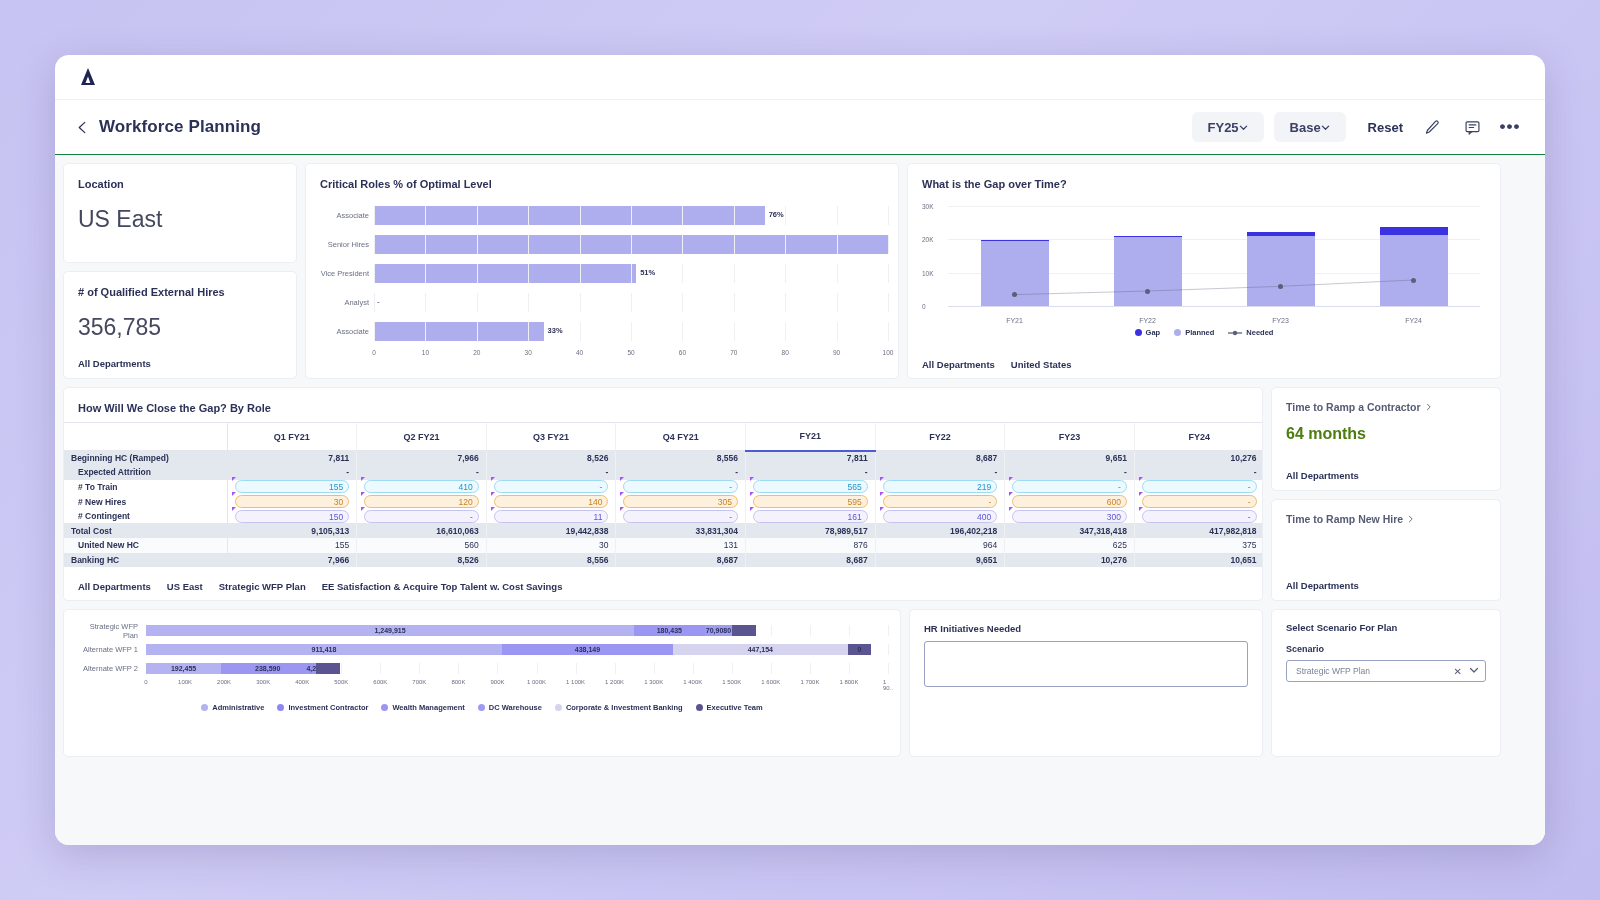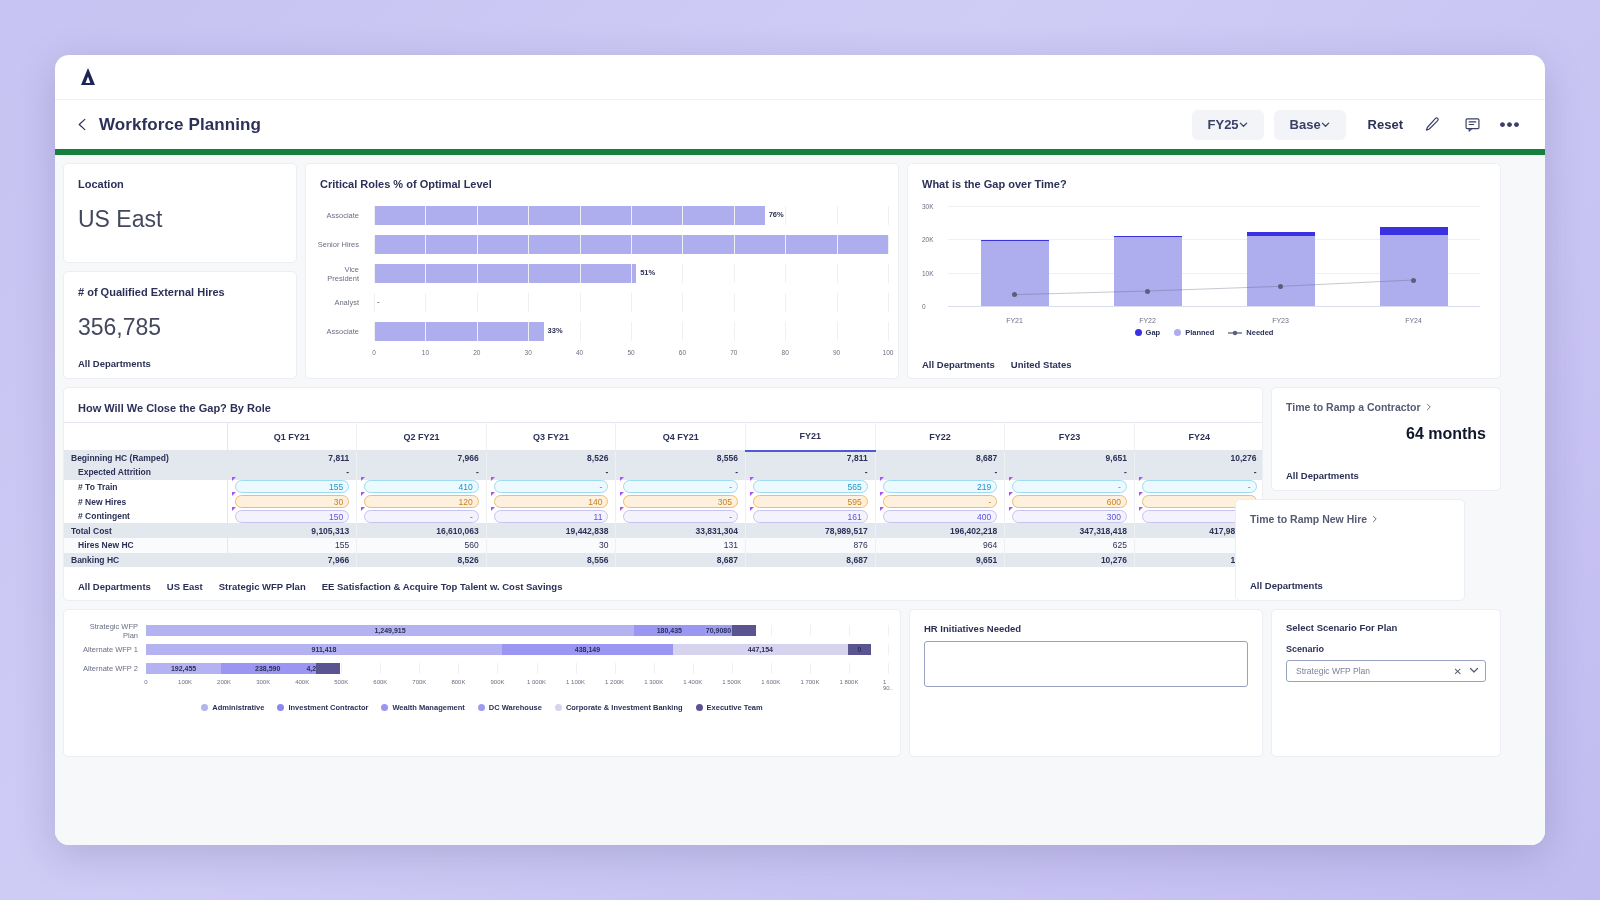--- a/index.html
+++ b/index.html
@@ -31,21 +31,21 @@
     display: flex; align-items: center;
     padding-left: 20px;
   }
   .logo-mark { width: 26px; height: 26px; display:block; }
 
   
   .header {
     height: 55px;
     display: flex; align-items: center;
     padding: 0 24px 0 18px;
-    border-bottom: 6px solid #15803d;
+    border-bottom: 1px solid #15803d;
     background: #fff;
   }
   .back-chevron {
     width: 18px; height: 18px; flex: 0 0 18px;
     color: #2b3157;
     display: flex; align-items: center; justify-content: center;
   }
   .page-title {
     font-size: 17px; font-weight: 600; color: #2b3157;
     margin-left: 8px; letter-spacing: .1px;
@@ -104,32 +104,32 @@
   #card-critical { left: 250px; top: 8px; width: 594px; height: 216px; }
 
   
   #card-gap { left: 852px; top: 8px; width: 594px; height: 216px; }
 
   
   #card-table { left: 8px; top: 232px; width: 1200px; height: 214px; overflow: hidden; }
 
   
   #card-ramp-contractor { left: 1216px; top: 232px; width: 230px; height: 104px; }
-  #card-ramp-newhire   { left: 1180px; top: 344px; width: 230px; height: 102px; }
+  #card-ramp-newhire   { left: 1216px; top: 344px; width: 230px; height: 102px; }
 
   
   #card-scenario-chart { left: 8px; top: 454px; width: 838px; height: 148px; }
   #card-hr             { left: 854px; top: 454px; width: 354px; height: 148px; }
   #card-select         { left: 1216px; top: 454px; width: 230px; height: 148px; }
 
   
   .hbar-chart { position: relative; margin: 14px 10px 0 10px; }
   .hbar-row { display: flex; align-items: center; height: 23px; margin-bottom: 6px; }
   .hbar-label {
-    width: 58px; text-align: right; padding-right: 15px;
+    width: 58px; text-align: right; padding-right: 5px;
     font-size: 7.5px; color: #6a6f84; flex: 0 0 58px;
   }
   .hbar-track { flex: 1 1 auto; position: relative; height: 19px; }
   .hbar-fill { height: 19px; background: #aeadee; }
   .hbar-val {
     position: absolute; top: 4px; font-size: 7.5px; font-weight: 700; color: #2b3157;
   }
   .hbar-dash { font-size: 8px; color: #2b3157; position:absolute; top:4px; left:3px;}
   .hbar-axis {
     display: flex; margin-left: 58px; margin-top: 1px; position: relative;
@@ -186,21 +186,21 @@
   .corner {
     position: absolute; left: -4px; top: -4px; width: 0; height: 0;
     border-left: 4px solid #a855f7; border-bottom: 4px solid transparent;
   }
 
   
   .link-title {
     font-size: 10.5px; font-weight: 600; color: #555b73;
     padding: 13px 14px 0 14px; display: flex; align-items: center; gap: 4px;
   }
-  .kpi { font-size: 16px; font-weight: 700; color: #0f172a; padding: 12px 14px 0 14px; text-align: right; }
+  .kpi { font-size: 16px; font-weight: 700; color: #4d7c0f; padding: 12px 14px 0 14px; }
   .card-tag {
     position: absolute; bottom: 9px; left: 14px;
     font-size: 9.5px; font-weight: 700; color: #2b3157;
   }
 
   
   .sc-chart { position: relative; margin: 13px 12px 0 12px; height: 56px; }
   .sc-row { display: flex; align-items: center; height: 15px; margin-bottom: 4px; }
   .sc-label { width: 70px; text-align: right; padding-right: 8px; font-size: 7.5px; color: #6a6f84; flex: 0 0 70px; }
   .sc-track { flex: 1 1 auto; position: relative; height: 11px; }
@@ -611,21 +611,21 @@
               <td class="num">9,105,313</td>
               <td class="num">16,610,063</td>
               <td class="num">19,442,838</td>
               <td class="num">33,831,304</td>
               <td class="num">78,989,517</td>
               <td class="num">196,402,218</td>
               <td class="num">347,318,418</td>
               <td class="num">417,982,818</td>
             </tr>
             <tr class="alt sub-row">
-              <td class="lbl">Hires New HC</td>
+              <td class="lbl">United New HC</td>
               <td class="num">155</td>
               <td class="num">560</td>
               <td class="num">30</td>
               <td class="num">131</td>
               <td class="num">876</td>
               <td class="num">964</td>
               <td class="num">625</td>
               <td class="num">375</td>
             </tr>
             <tr class="hdr-row">

